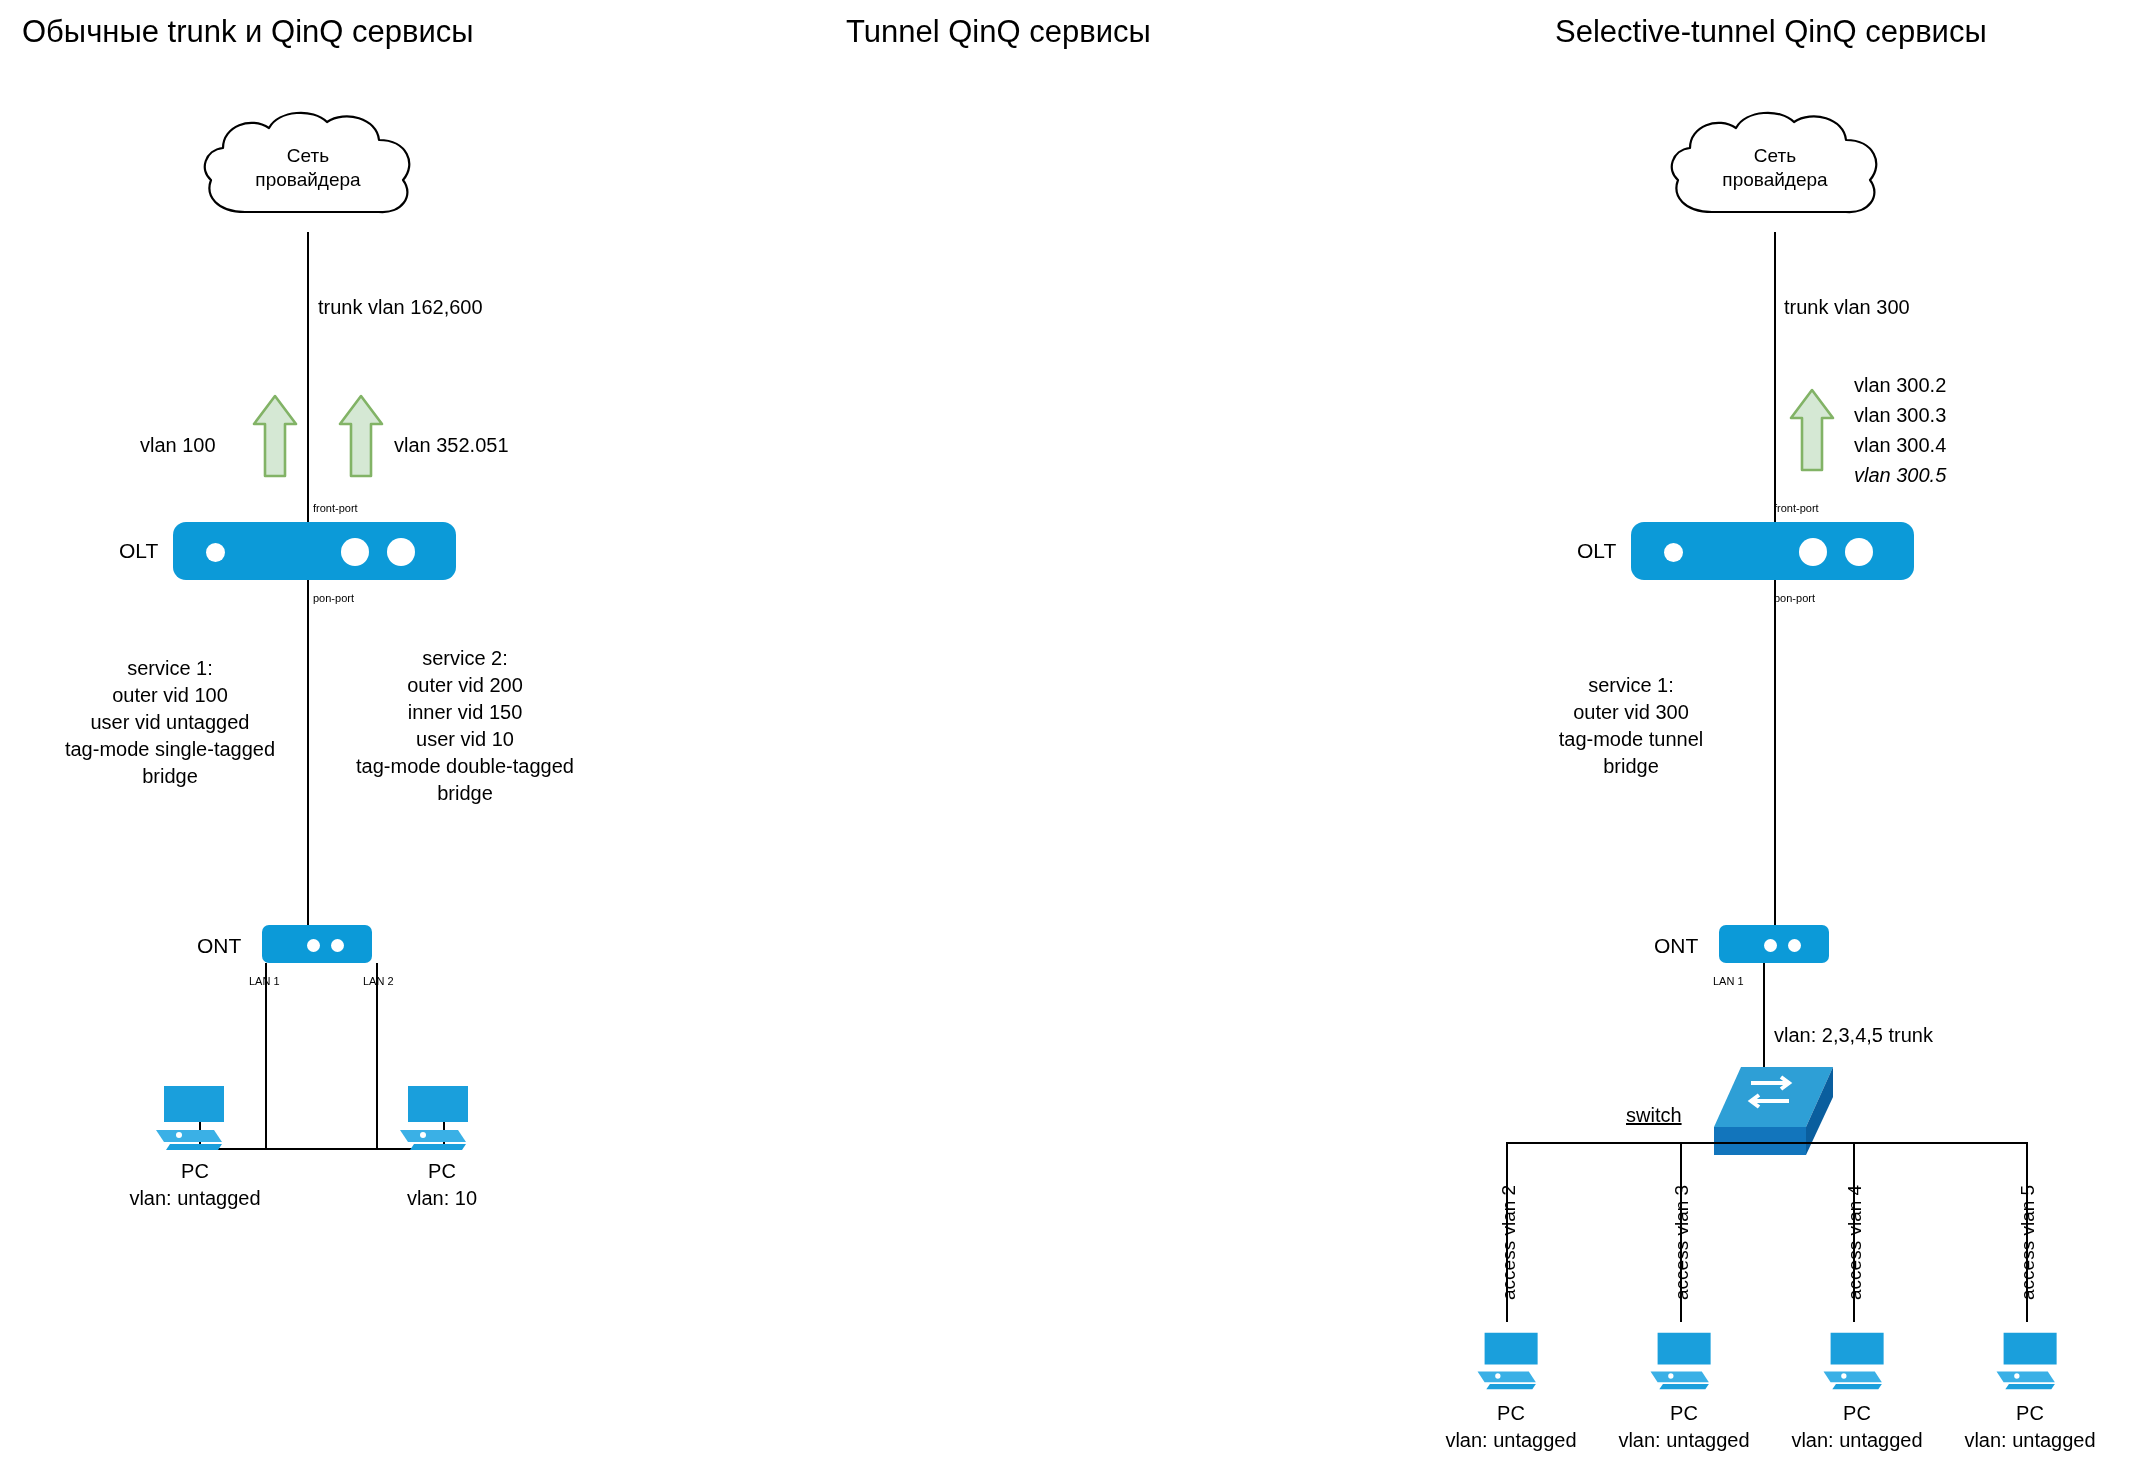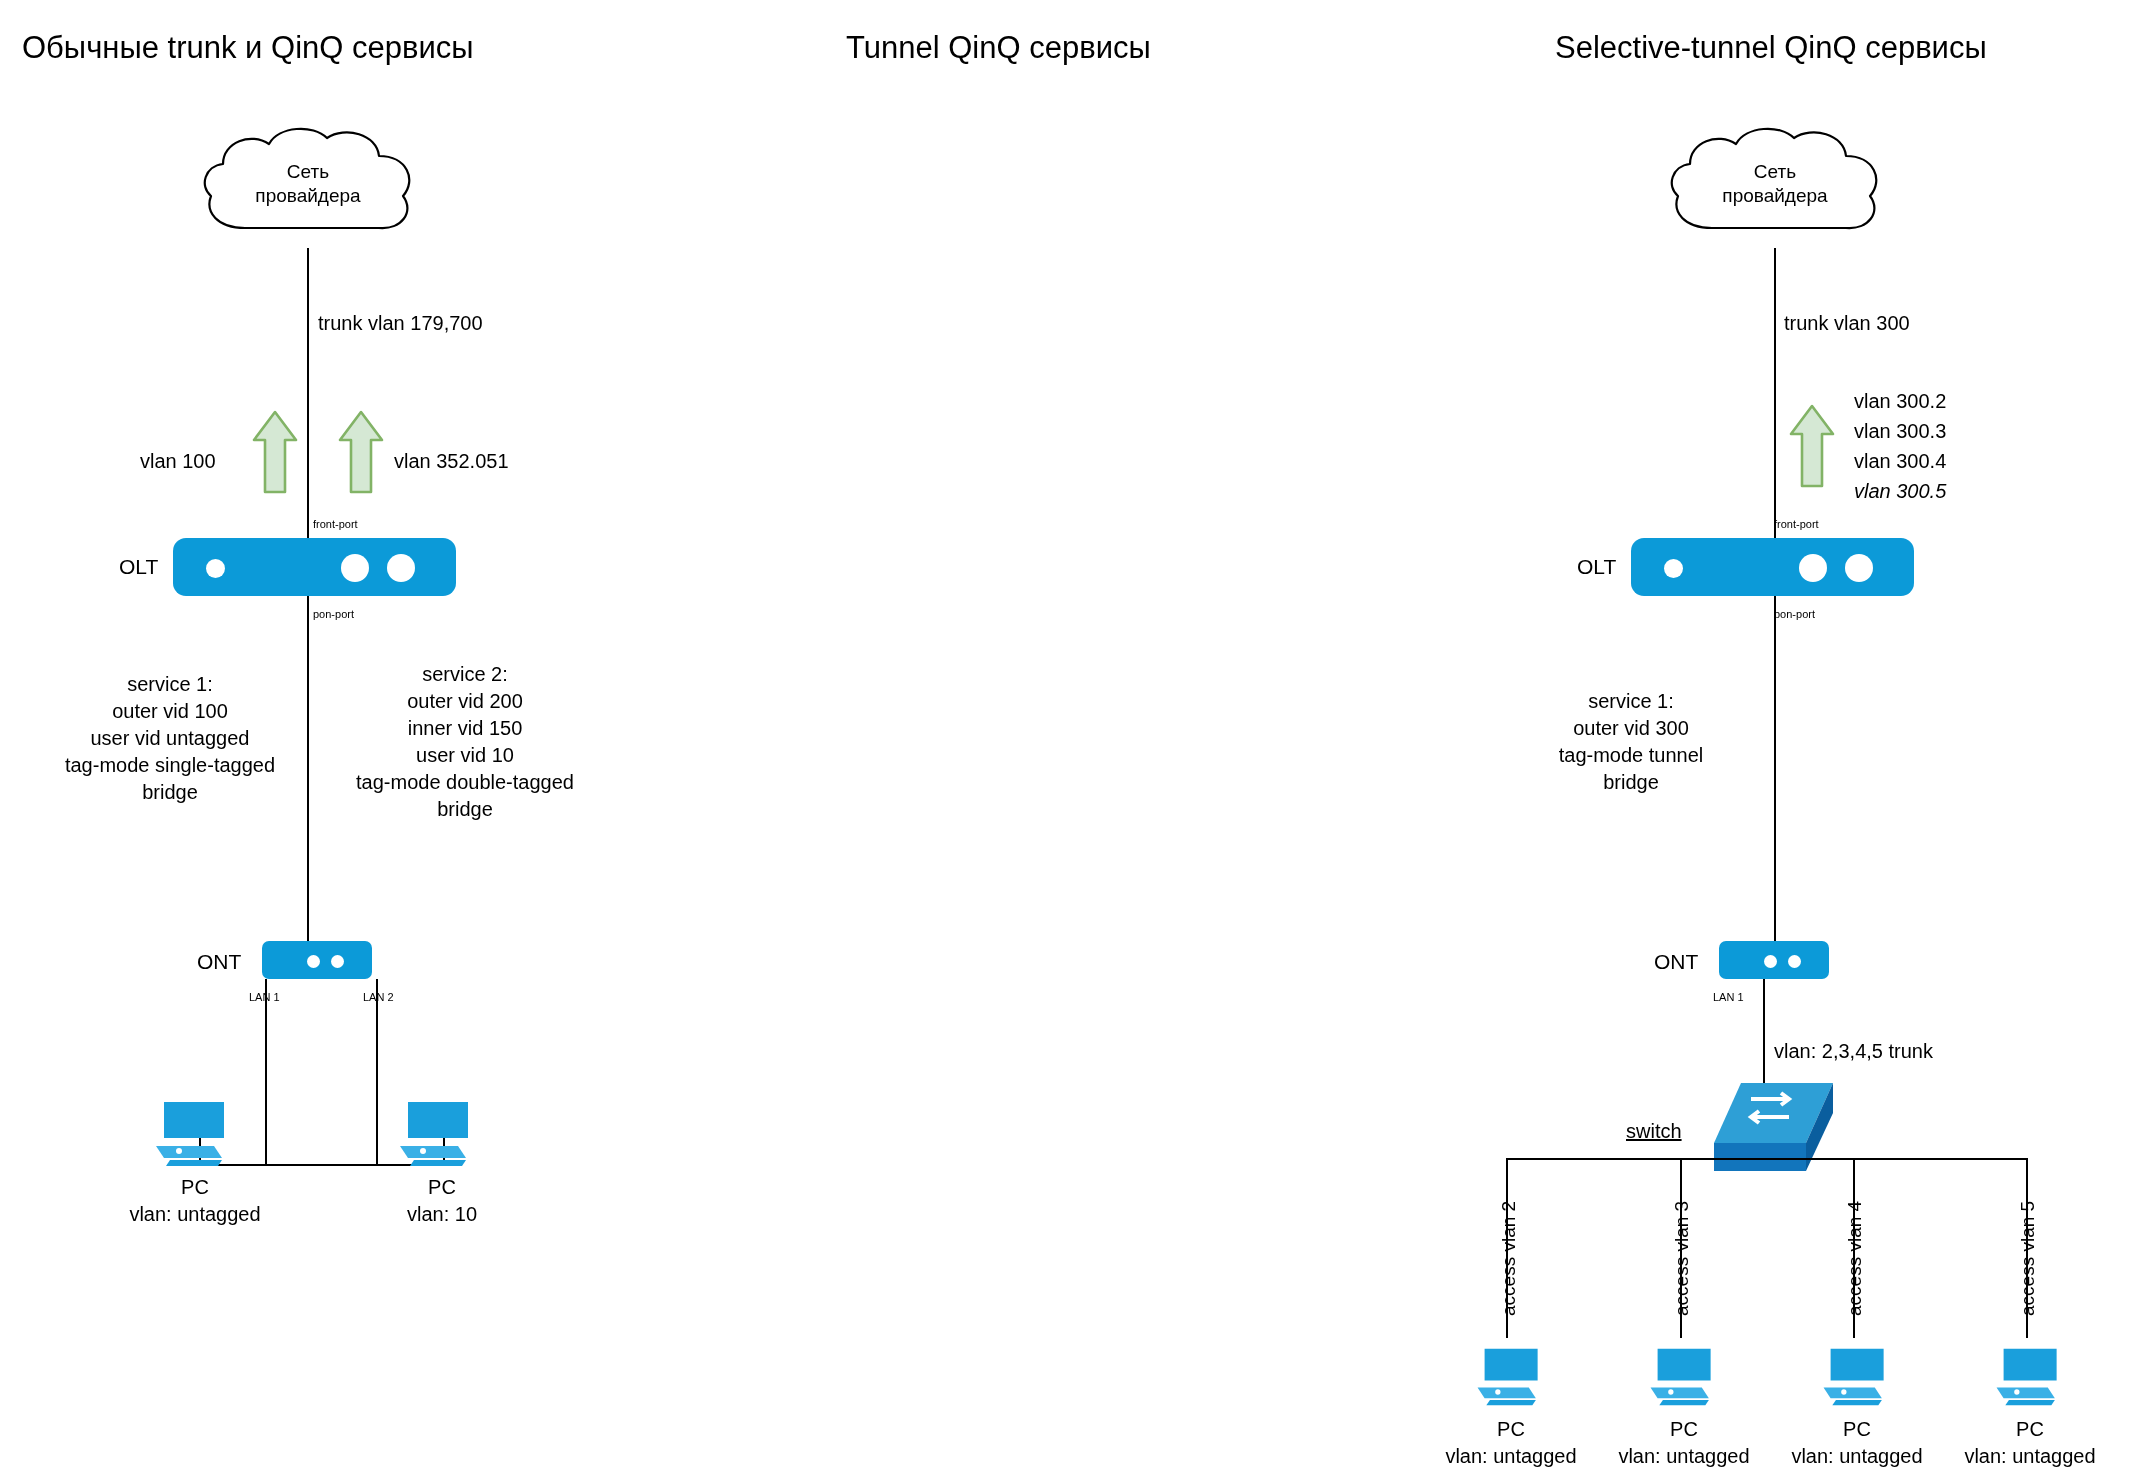--- a/index.html
+++ b/index.html
@@ -10,21 +10,21 @@
   body {
     width: 2150px;
     height: 1478px;
     font-family: "Liberation Sans", sans-serif;
     color: #000000;
     position: relative;
     overflow: hidden;
   }
   .panel {
     position: absolute;
-    top: 16px;
+    top: 0;
     height: 1231px;
   }
   #panel-1 { left: 0; width: 716px; }
   #panel-2 { left: 716px; width: 717px; }
   #panel-3 { left: 1433px; width: 717px; }
 
   .panel-title {
     position: absolute;
     top: 14px;
     font-size: 31px;
@@ -143,21 +143,21 @@
       <path d="M52 104 C24 104 12 88 18 72 C6 62 12 42 30 40 C30 18 58 8 76 20 C86 2 120 0 134 14 C152 2 184 10 186 32 C214 32 224 56 210 72 C222 88 208 106 186 104 Z" fill="#ffffff" stroke="#000000" stroke-width="2.2" stroke-linejoin="round"></path>
     </svg>
     <div class="cloud-label">
       <div>Сеть</div>
       <div>провайдера</div>
     </div>
   </div>
 
   <div class="vline" style="left:307px; top:232px; height:290px;"></div>
 
-  <div class="label" style="left:318px; top:294px;">trunk vlan 179,700</div>
+  <div class="label" style="left:318px; top:294px;">trunk vlan 162,600</div>
 
   <div class="arrow-up" style="left:252px; top:394px;">
     <svg width="46" height="84" viewBox="0 0 46 84">
       <path d="M23 2 L44 30 L33 30 L33 82 L13 82 L13 30 L2 30 Z" fill="#d5e8d4" stroke="#82b366" stroke-width="2.6" stroke-linejoin="round"></path>
     </svg>
   </div>
   <div class="arrow-up" style="left:338px; top:394px;">
     <svg width="46" height="84" viewBox="0 0 46 84">
       <path d="M23 2 L44 30 L33 30 L33 82 L13 82 L13 30 L2 30 Z" fill="#d5e8d4" stroke="#82b366" stroke-width="2.6" stroke-linejoin="round"></path>
     </svg>

